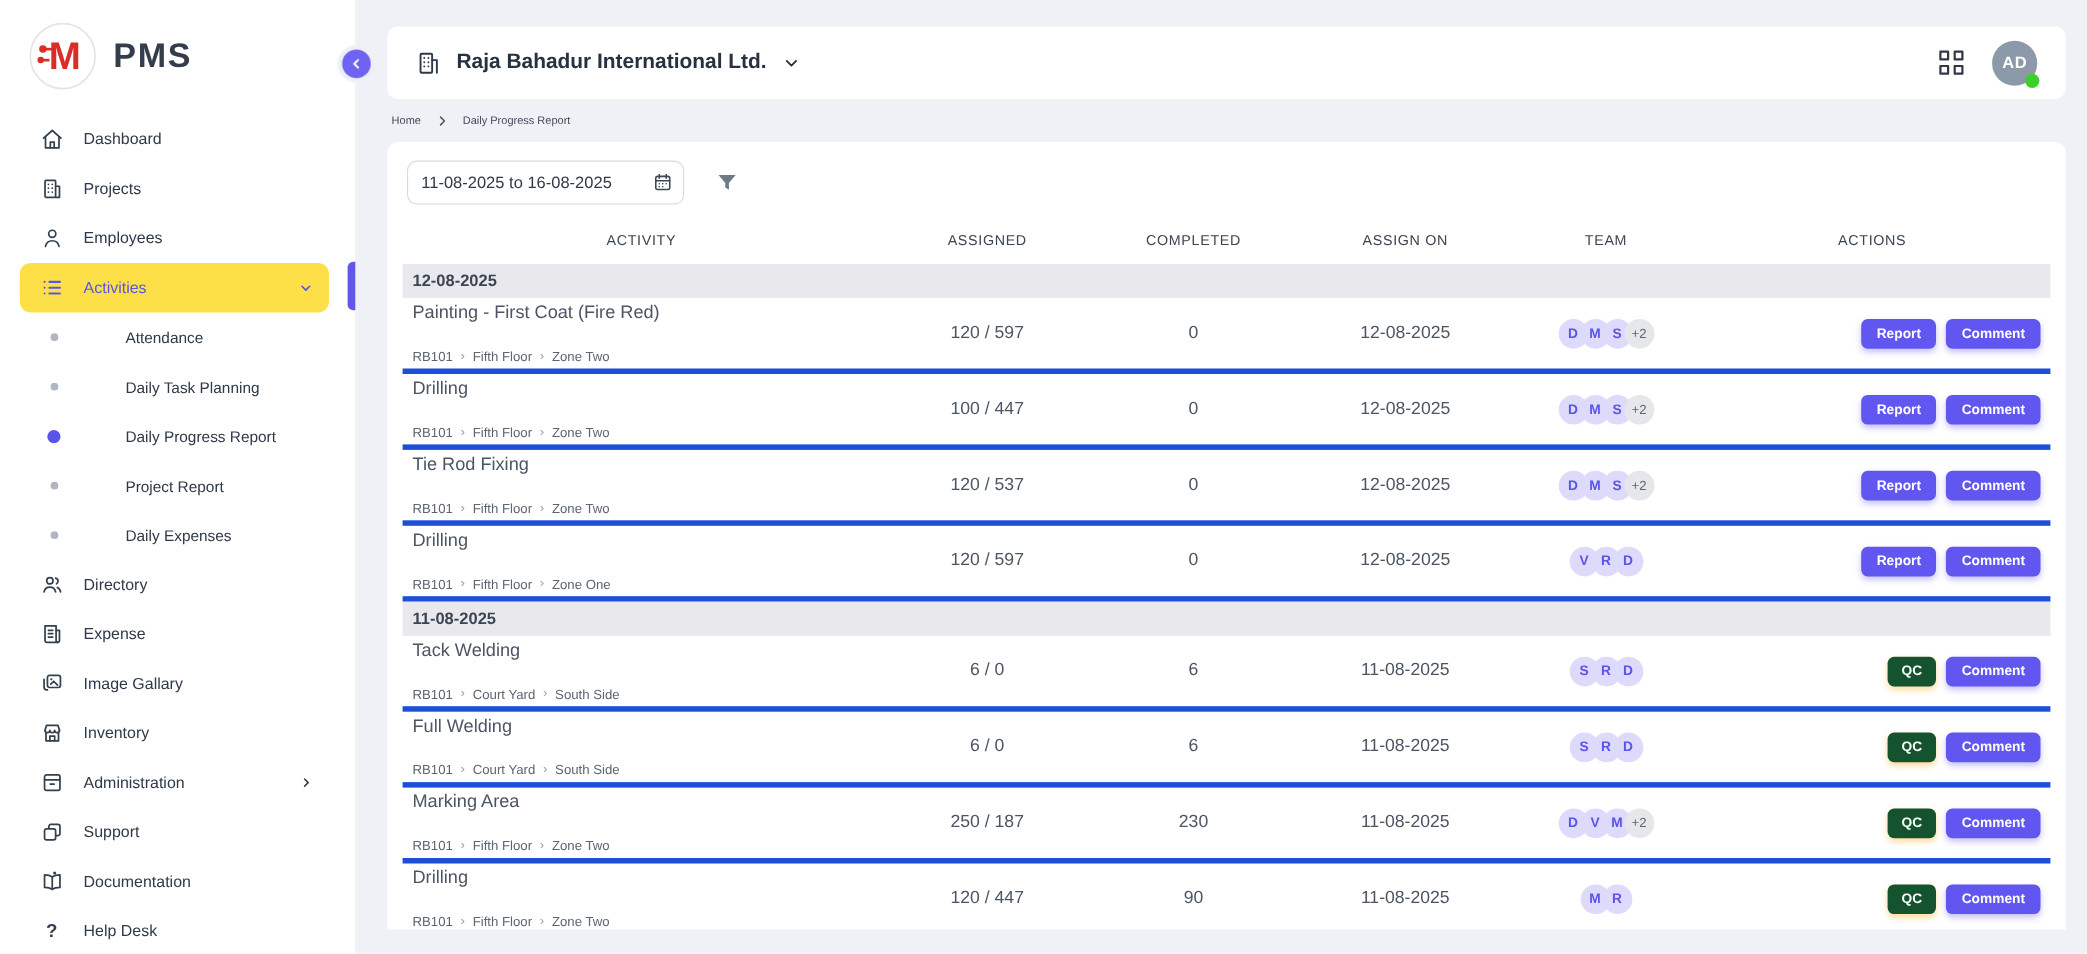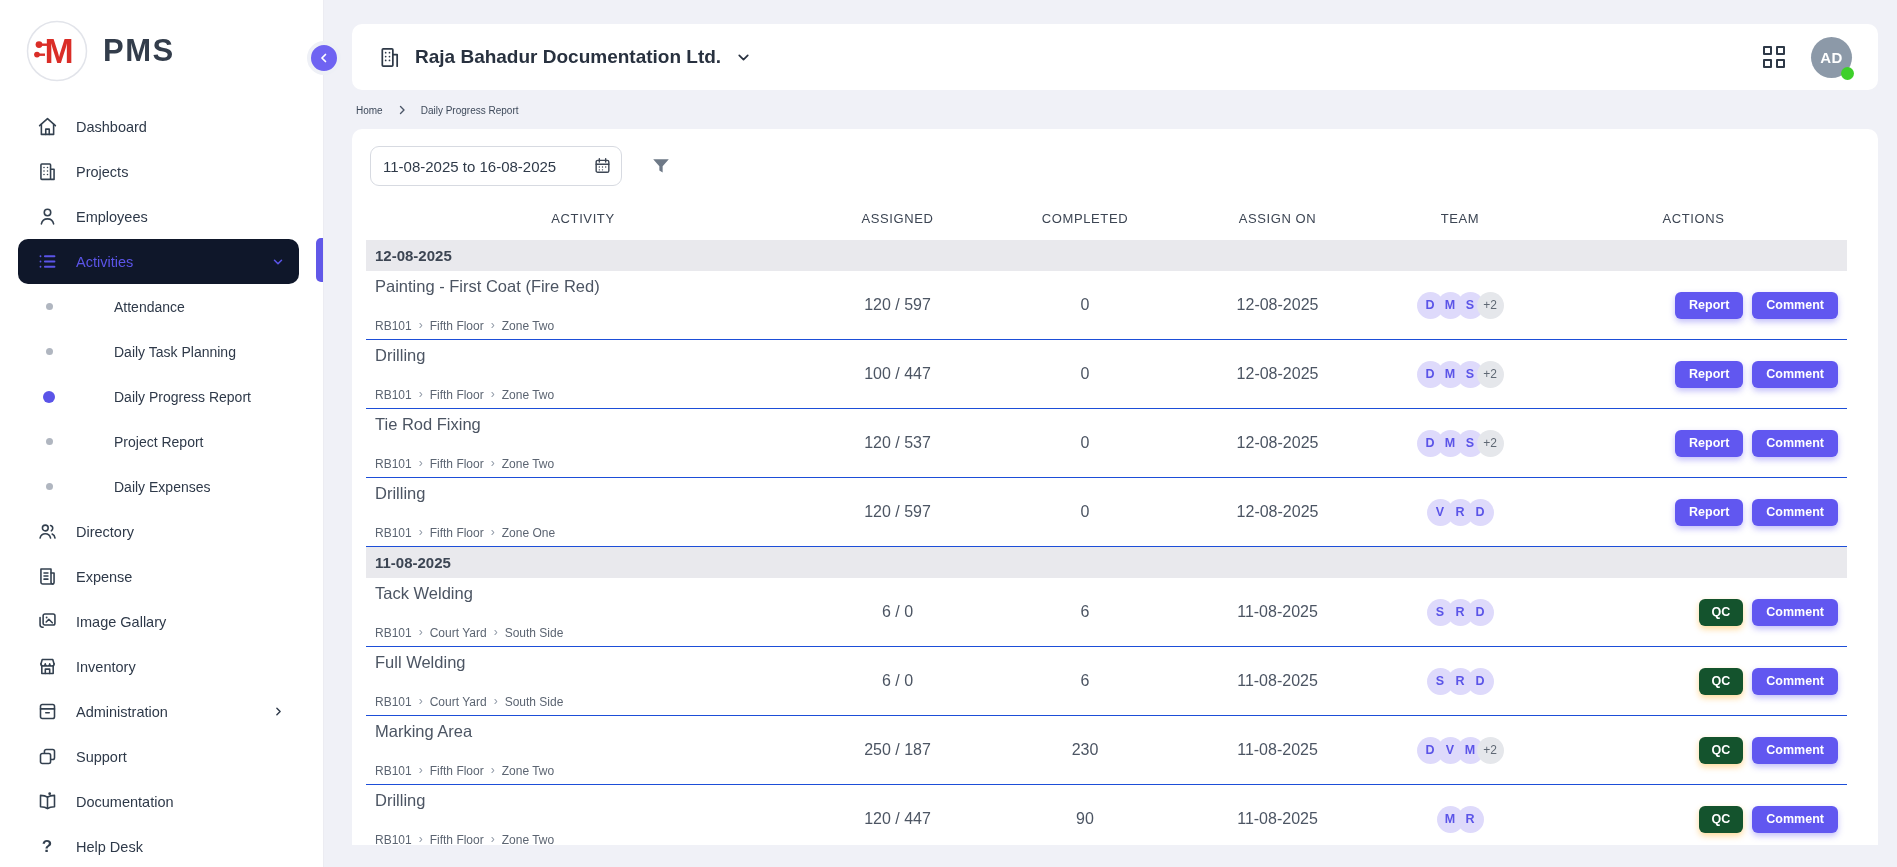--- a/index.html
+++ b/index.html
@@ -9,21 +9,21 @@
   
   .sidebar { position:fixed; left:0; top:0; width:324px; height:867px; background:#fff;
              border-right:1px solid #ececf2; z-index:5; }
   .logo-row { height:102px; display:flex; align-items:center; gap:15px; padding-left:26px; }
   .logo-text { font-size:31px; font-weight:800; color:#333d4b; letter-spacing:1.5px; }
   .nav { padding-top:2px; }
   .nav-item { height:45px; display:flex; align-items:center; gap:18px;
               margin:0 24px 0 18px; padding-left:18px; border-radius:10px;
               font-size:14.5px; font-weight:500; color:#2e3949; cursor:pointer; }
   .nav-item .nav-icon { width:22px; height:22px; display:flex; align-items:center; justify-content:center; color:#33404f; }
-  .nav-item.active { background:#0f172a; color:#5b54e8; }
+  .nav-item.active { background:#fde047; color:#5b54e8; }
   .nav-item.active .nav-icon { color:#5b54e8; }
   .nav-item .chev { margin-left:auto; margin-right:14px; display:flex; color:inherit; }
   .accent-bar { position:absolute; right:0; top:238px; width:7px; height:44px;
                 background:#6158e8; border-radius:5px 0 0 5px; }
   .sub-item { height:45px; display:flex; align-items:center; padding-left:46px;
               font-size:14px; font-weight:500; color:#2e3949; cursor:pointer; }
   .bullet { width:7px; height:7px; border-radius:50%; background:#b0b6c0; margin-right:61px; flex:none; }
   .sub-item.active .bullet { width:12px; height:12px; background:#5b54e8; margin-left:-3px; margin-right:59px; }
   .collapse-btn { position:fixed; left:307px; top:41px; width:34px; height:34px; border-radius:50%;
                   background:#6f63f2; border:4px solid #eef0f6; display:flex; align-items:center;
@@ -42,35 +42,35 @@
             color:#fff; font-size:15px; font-weight:700; display:flex; align-items:center;
             justify-content:center; cursor:pointer; letter-spacing:.5px; }
   .status-dot { position:absolute; right:-2px; bottom:-2px; width:13px; height:13px;
                 border-radius:50%; background:#3ed02a; }
 
   .breadcrumb { display:flex; align-items:center; gap:13px; margin:14px 0 13px 4px;
                 font-size:10px; color:#3e4a5b; }
   .breadcrumb .crumb { cursor:pointer; }
   .breadcrumb .bc-chev { display:flex; color:#4a5566; }
 
-  .content-card { background:#fff; border-radius:10px 10px 0 0; height:716px; padding:17px 31px 0 14px; overflow:hidden; }
+  .content-card { background:#fff; border-radius:10px 10px 0 0; height:716px; padding:17px 14px 0 14px; overflow:hidden; }
   .filter-row { display:flex; align-items:center; gap:28px; margin:0 0 10px 4px; }
   .date-wrap { position:relative; width:252px; }
   .date-input { width:252px; height:40px; border:1.5px solid #d7dae1; border-radius:9px;
                 padding:0 38px 0 12px; font-size:15px; color:#2f3a49; font-family:inherit; outline:none; }
   .cal-icon { position:absolute; right:10px; top:10px; color:#3d4654; pointer-events:auto; cursor:pointer; }
   .filter-btn { display:flex; cursor:pointer; }
 
   
   .grid-cols { display:grid; grid-template-columns:434px 195px 180px 205px 160px 1fr; align-items:center; }
   .thead { height:44px; font-size:13px; font-weight:400; letter-spacing:.6px; color:#3c4553; }
   .thead > div { text-align:center; }
   .group-row { height:31px; background:#e9e9ed; display:flex; align-items:center;
                padding-left:9px; font-size:15px; font-weight:700; color:#3c4553; }
-  .trow { height:69px; border-bottom:1px solid #1d4ed8; }
+  .trow { height:69px; border-bottom:5px solid #1d4ed8; }
   .col-activity { padding-left:9px; }
   .activity-title { font-size:16.5px; color:#4c5563; margin-bottom:10px; }
   .activity-path { display:flex; align-items:center; gap:7px; font-size:12px; color:#5c6572;margin-top:23px; }
   .path-sep { color:#939ca9; font-size:12px; line-height:1; transform:translateY(-1px); }
   .col-num { text-align:center; font-size:16px; color:#4c5563; }
   .col-team { display:flex; justify-content:center; }
   .tm { width:27px; height:27px; border-radius:50%; background:#dedafb; color:#5b54e8;
         font-size:12.5px; font-weight:600; display:flex; align-items:center; justify-content:center;
         margin-left:-7px; cursor:pointer; }
   .tm:first-child { margin-left:0; }
@@ -274,21 +274,21 @@
 
   <div class="topbar">
     <div class="company">
       <span>
         <svg width="23" height="23" viewBox="0 0 24 24" fill="none" stroke="#2e3947" stroke-width="1.8" stroke-linecap="round" stroke-linejoin="round">
             <rect x="4.5" y="3" width="11" height="18" rx="1"></rect>
             <path d="M15.5 9h4.5v12"></path>
             <path d="M8 7h.01M12 7h.01M8 11h.01M12 11h.01M8 15h.01M12 15h.01"></path>
           </svg>
       </span>
-      <span>Raja Bahadur Documentation Ltd.</span>
+      <span>Raja Bahadur International Ltd.</span>
       <span>
         <svg width="17" height="17" viewBox="0 0 24 24" fill="none" stroke="#28313f" stroke-width="2.4" stroke-linecap="round" stroke-linejoin="round">
             <path d="M6 9l6 6 6-6"></path>
           </svg>
       </span>
     </div>
     <div class="topbar-right">
       <div class="grid-btn">
         <i></i>
           <i></i>

